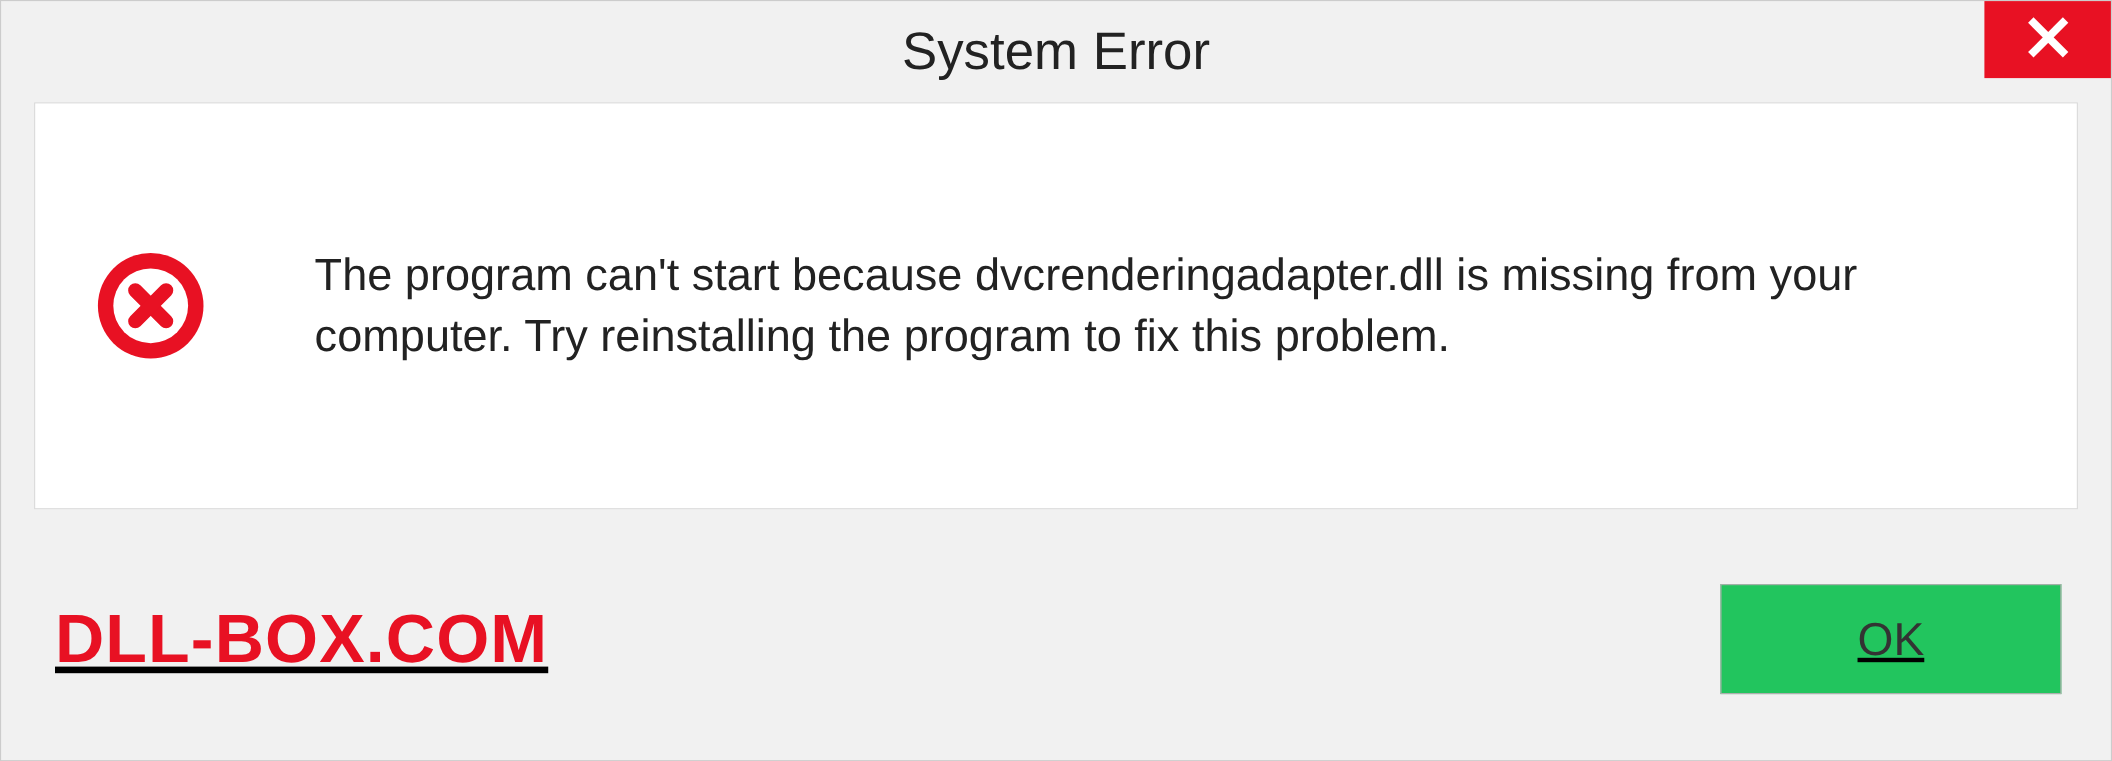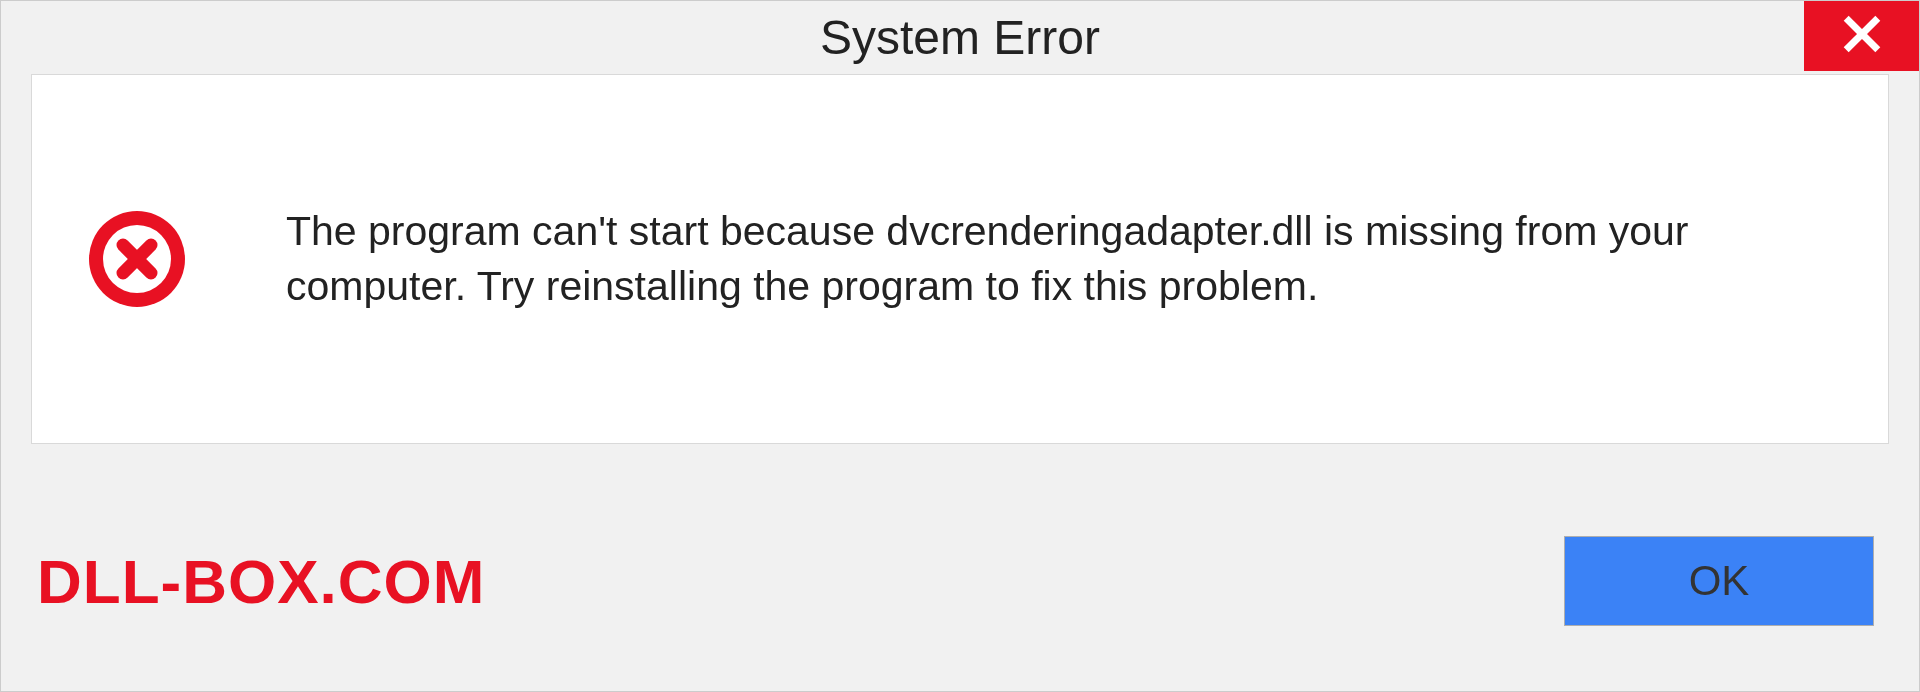--- a/index.html
+++ b/index.html
@@ -11,21 +11,21 @@
       overflow: hidden;
     }
     .window {
       width: 1920px;
       height: 692px;
       background: #f1f1f1;
       border: 1px solid #ccc;
       position: relative;
     }
     .titlebar {
-      height: 73px;
+      height: 92px;
       display: flex;
       align-items: center;
       justify-content: center;
       position: relative;
     }
     .title {
       font-size: 48px;
       color: #222;
       font-weight: 400;
     }
@@ -67,33 +67,34 @@
     }
     .footer {
       position: absolute;
       bottom: 0;
       left: 0;
       right: 0;
       height: 220px;
       display: flex;
       align-items: center;
       justify-content: space-between;
-      padding: 0 45px 0 36px;
+      padding: 0 45px 0 49px;
+      text-decoration: underline;
     }
     .brand {
       font-size: 62px;
       font-weight: 900;
       color: #e81123;
       letter-spacing: 1px;
       font-family: Arial, sans-serif;
     }
     .ok-btn {
       width: 310px;
-      height: 90px;
-      background: #3b82f6;
+      height: 100px;
+      background: #22c55e;
       border: 1px solid #aeaeae;
       font-size: 42px;
       color: #333;
       display: flex;
       align-items: center;
       justify-content: center;
       cursor: pointer;
       font-family: inherit;
     }
   </style>

